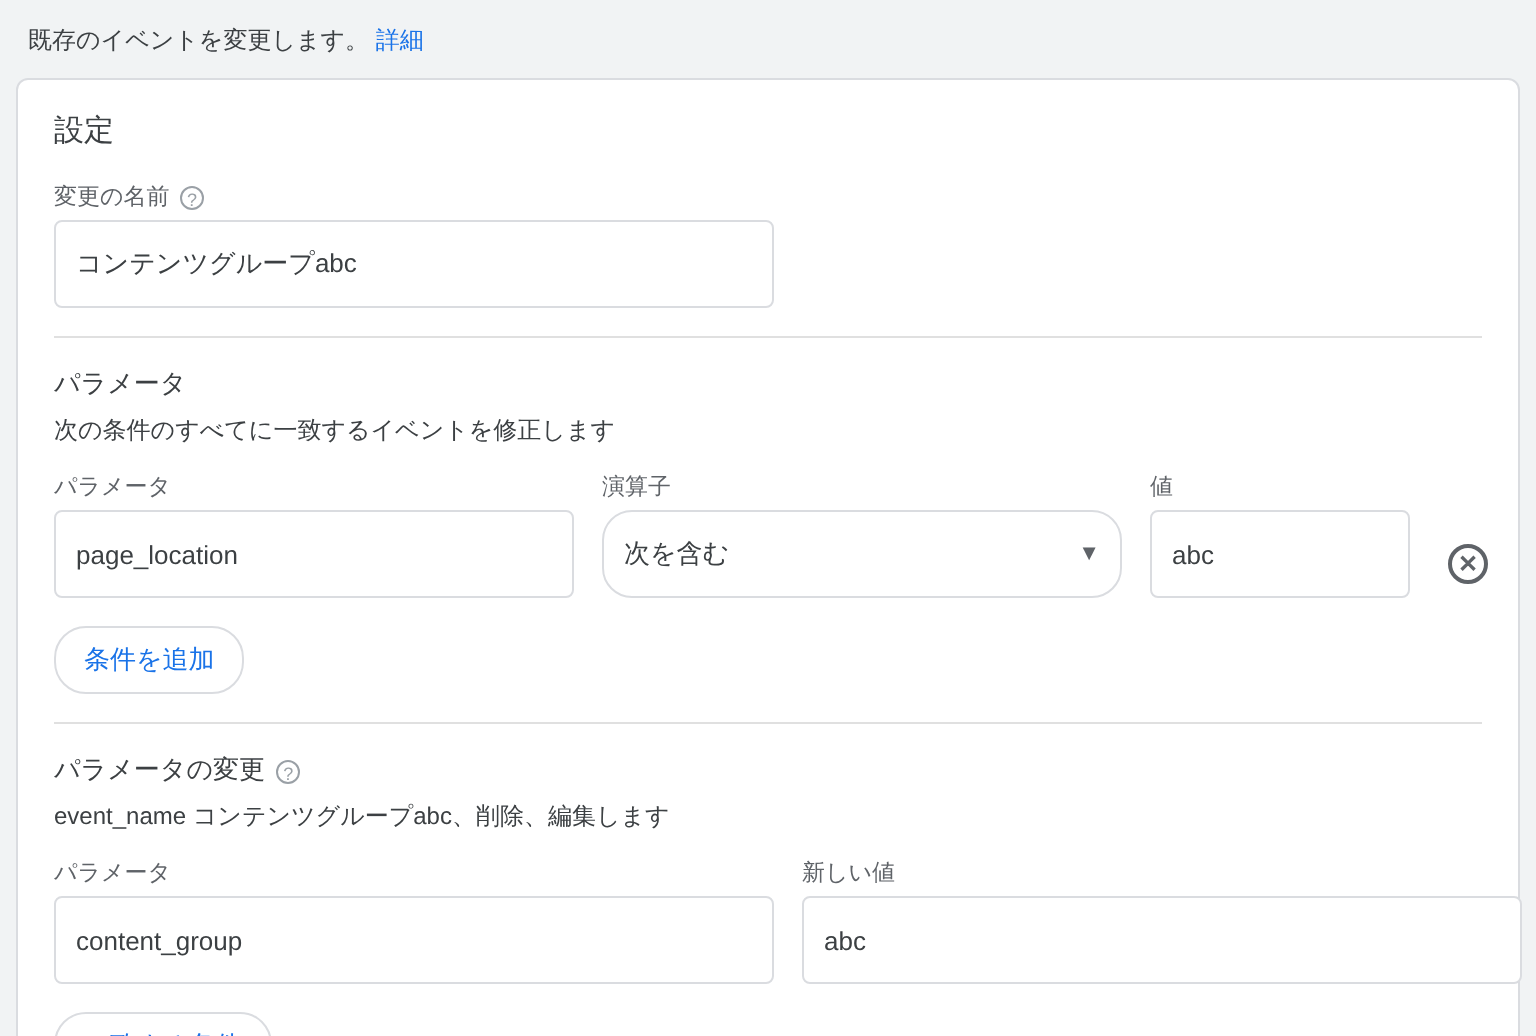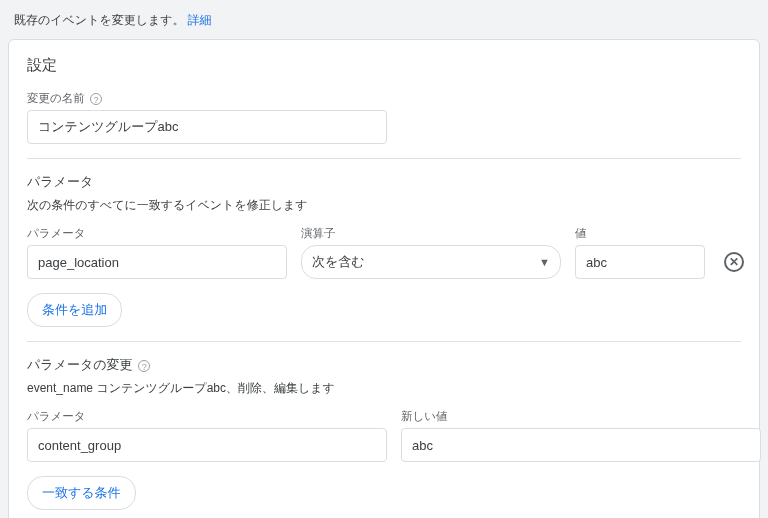--- a/index.html
+++ b/index.html
@@ -11,21 +11,20 @@
     font-size: 13px;
     width: 768px;
   }
   .page {
     padding: 10px 8px 8px 8px;
   }
   .intro {
     font-size: 12px;
     color: #3c4043;
     padding: 2px 6px 10px 6px;
-    font-family: Liberation Serif, serif;
   }
   .intro a {
     color: #1a73e8;
     text-decoration: none;
   }
   .card {
     background: #fff;
     border: 1px solid #dadce0;
     border-radius: 6px;
     padding: 0;
@@ -66,21 +65,21 @@
     border-radius: 50%;
     font-size: 9px;
     line-height: 12px;
     text-align: center;
     vertical-align: middle;
     margin-left: 2px;
     cursor: default;
   }
   .input-field, .select-field {
     width: 100%;
-    height: 34px;
+    height: 44px;
     border: 1px solid #dadce0;
     border-radius: 4px;
     padding: 6px 10px;
     font-size: 13px;
     color: #3c4043;
     background: #fff;
     outline: none;
   }
   .select-field {
     display: flex;

